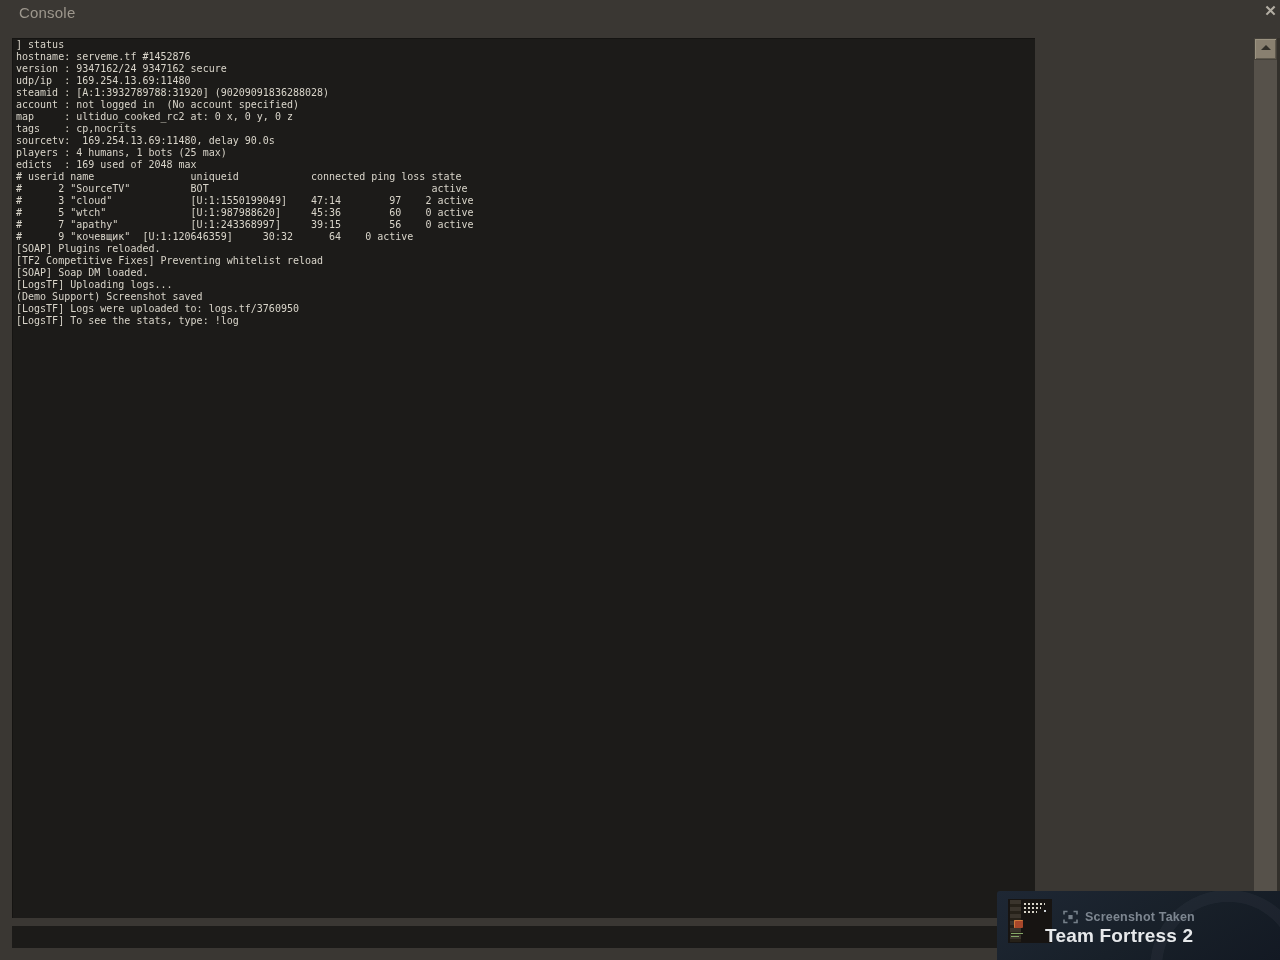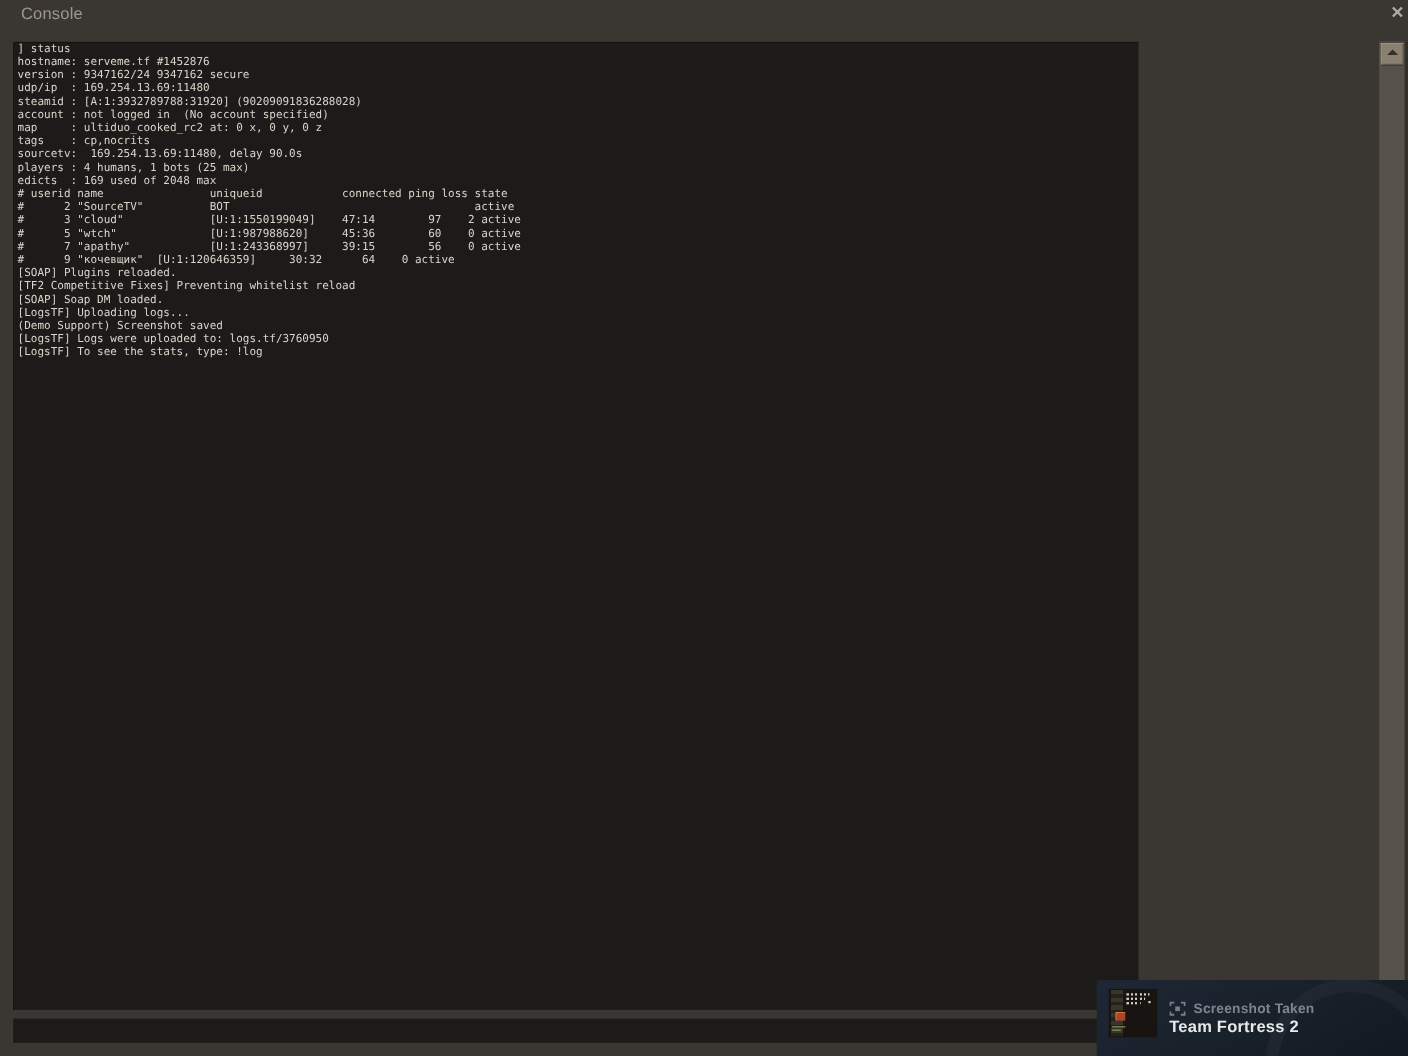--- a/index.html
+++ b/index.html
@@ -89,22 +89,22 @@
   .thumb .gline{position:absolute;height:1px;background:#86a868;}
   .thumb .dot{position:absolute;width:2px;height:2px;background:#cfd3d6;}
   .toast-status{
     position:absolute;left:66px;top:18px;height:15px;
     display:flex;align-items:center;gap:7px;
   }
   .toast-status span{
     font-size:12.5px;font-weight:bold;color:#7d8690;letter-spacing:.2px;
   }
   .toast-game{
-    position:absolute;left:66px;top:34px;
-    font-size:15px;font-weight:bold;color:#e7e9eb;letter-spacing:.2px;
+    position:absolute;left:48px;top:34px;
+    font-size:19px;font-weight:bold;color:#e7e9eb;letter-spacing:.2px;
   }
 </style>
 </head>
 <body>
 
 <div style="position:absolute;inset:0;padding-left:32px;">
 
   <div class="win-title">Console</div>
 
   <div class="win-close">✕</div>

